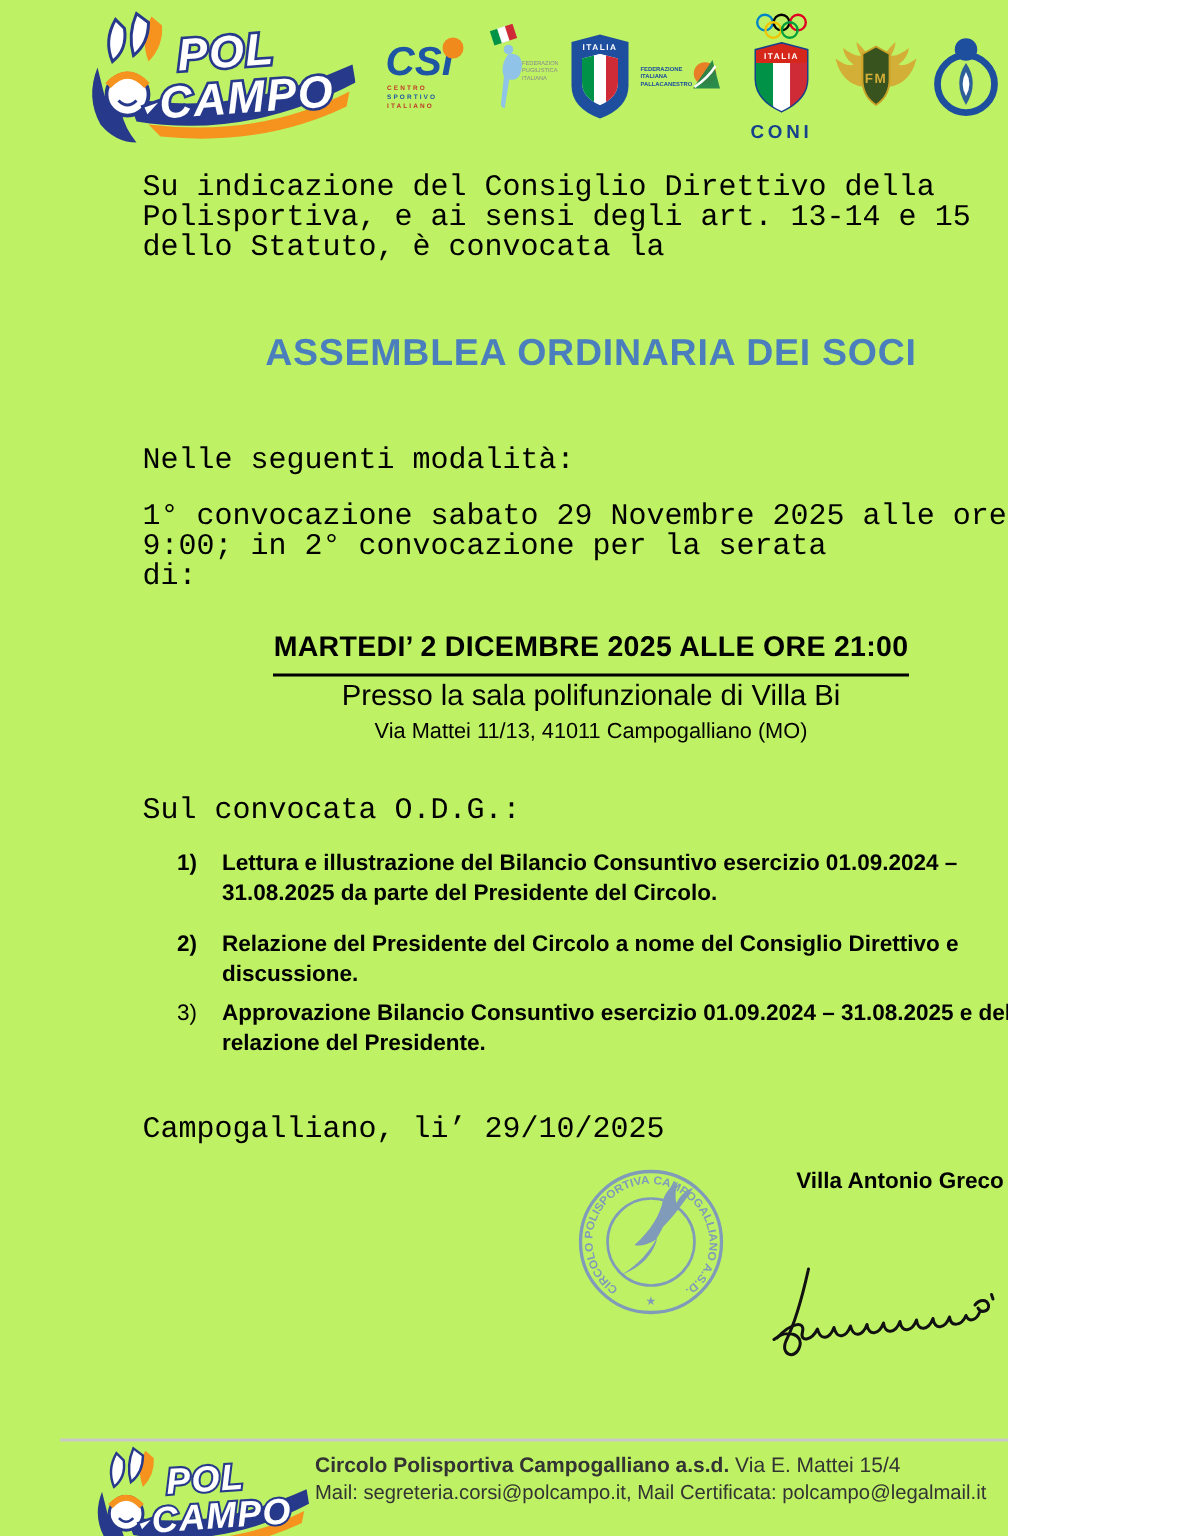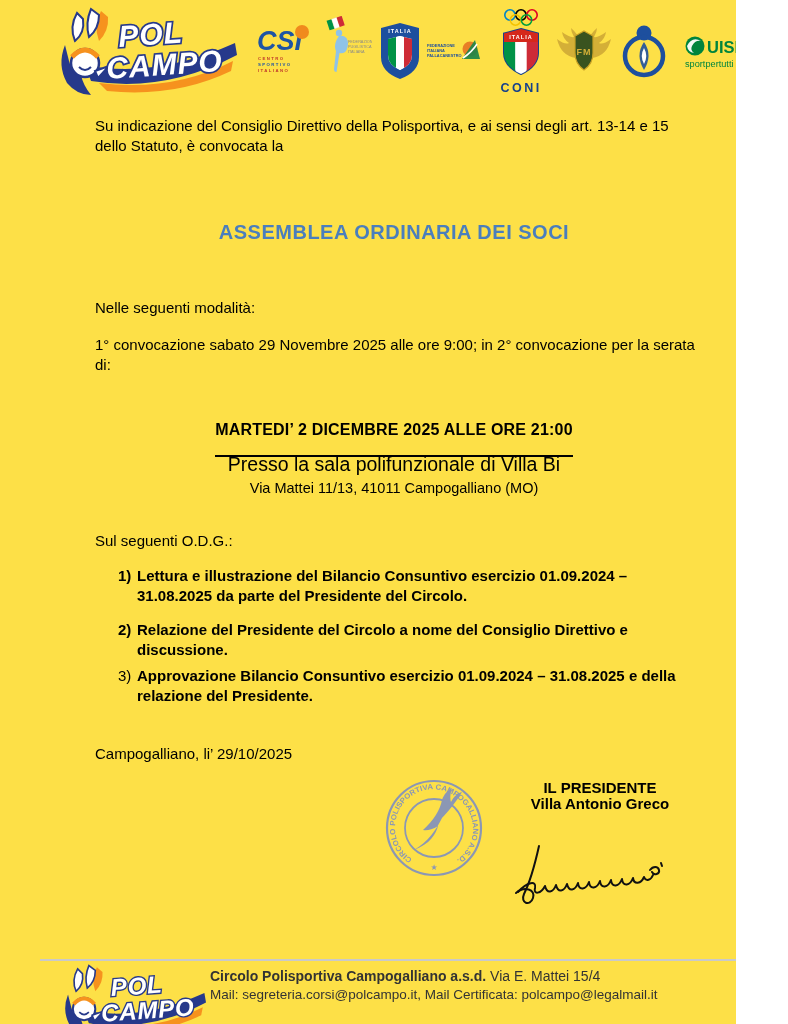--- a/index.html
+++ b/index.html
@@ -1,43 +1,43 @@
 <!DOCTYPE html>
 <html><head>
 <meta charset="utf-8">
 <style>
   * { margin:0; padding:0; box-sizing:border-box; }
   html,body { background:#ffffff; }
   .page {
-    position:relative; width:736px; height:1024px; background:#fde047;
+    position:relative; width:672px; height:1024px; background:#bef264;
     font-family:"Liberation Sans", sans-serif; color:#000; overflow:hidden;
   }
   .abs { position:absolute; }
 
   
   .logo-strip svg { display:block; }
 
   
-  .para { font-size:15px; line-height:20px; white-space:pre-line; }
+  .para { font-size:20px; line-height:20px; white-space:pre-line;font-family:Liberation Mono, monospace; }
   .main-title {
     left:0; top:221px; width:788px; text-align:center;
-    font-size:20px; font-weight:bold; color:#4A7EBD; letter-spacing:.5px;
+    font-size:25px; font-weight:bold; color:#4A7EBD; letter-spacing:.5px;
   }
   .date-title { left:0; top:421px; width:788px; text-align:center; }
   .date-title span {
-    font-size:16px; font-weight:bold; letter-spacing:.2px;
-    display:inline-block; border-bottom:2.5px solid #000; padding-bottom:16px;
+    font-size:19px; font-weight:bold; letter-spacing:.2px;
+    display:inline-block; border-bottom:2.5px solid #000; padding-bottom:6px;
   }
   .venue-title { left:0; top:453px; width:788px; text-align:center; font-size:19.5px; font-weight:normal; }
   .venue-address { left:0; top:480px; width:788px; text-align:center; font-size:14.5px; }
 
   .odg-item { left:118px; width:572px; display:flex; font-size:15px; line-height:20px; }
   .odg-num { width:19px; flex:none; font-weight:bold; }
   .odg-num.normal { font-weight:normal; }
-  .odg-text { font-weight:bold; white-space:pre-line; }
+  .odg-text { font-weight:bold; white-space:pre-line; margin-left:11px; }
 
   .president { left:494px; top:780px; width:212px; text-align:center; font-size:15px; line-height:16px; font-weight:bold; }
 
   
   .footer-line { left:40px; top:959px; width:708px; border-top:2px solid #c9c9c9; }
   .footer-text {
     left:210px; top:968px; width:560px; 
     font-family:Liberation Sans, sans-serif; font-size:13.5px; line-height:17.5px; color:#333;
   }
   .footer-text .l1 { font-size:14px; }
@@ -180,21 +180,21 @@
 
   <div class="abs para" style="left:95px;top:335px;width:600px">1° convocazione sabato 29 Novembre 2025 alle ore 9:00; in 2° convocazione per la serata
 di:</div>
 
   <div class="abs date-title">
     <span>MARTEDI’ 2 DICEMBRE 2025 ALLE ORE 21:00</span>
   </div>
   <div class="abs venue-title">Presso la sala polifunzionale di Villa Bi</div>
   <div class="abs venue-address">Via Mattei 11/13, 41011 Campogalliano (MO)</div>
 
-  <div class="abs para" style="left:95px;top:531px;width:600px">Sul seguenti O.D.G.:</div>
+  <div class="abs para" style="left:95px;top:531px;width:600px">Sul convocata O.D.G.:</div>
 
   <div class="abs odg-item" style="top:566px">
     <span class="odg-num">1)</span>
     <span class="odg-text">Lettura e illustrazione del Bilancio Consuntivo esercizio 01.09.2024 –
 31.08.2025 da parte del Presidente del Circolo.</span>
   </div>
   <div class="abs odg-item" style="top:620px">
     <span class="odg-num">2)</span>
     <span class="odg-text">Relazione del Presidente del Circolo a nome del Consiglio Direttivo e
 discussione.</span>
@@ -214,21 +214,20 @@
       <path id="stampCircle" d="M38.2 91.1 A38 38 0 1 1 81.8 28.9 A38 38 0 1 1 38.2 91.1"></path>
     </defs>
     <text font-size="7.5" font-weight="bold" fill="#7388CC" font-family="Liberation Sans, sans-serif">
       <textPath href="#stampCircle" textLength="196" lengthAdjust="spacingAndGlyphs">CIRCOLO POLISPORTIVA CAMPOGALLIANO A.S.D.</textPath>
     </text>
     <text x="60" y="102" text-anchor="middle" font-size="8" fill="#7388CC">★</text>
     <path d="M40 82 C56 76 62 66 64 58 C58 62 52 63 49 62 C60 52 66 42 68 32 C70 26 74 22 78 20 C76 26 76 31 77 34 C80 28 84 25 88 24 C82 34 74 44 68 50 C62 62 54 74 40 82 Z" fill="#7388CC"></path>
   </svg>
 
   <div class="abs president">
-    <div>IL PRESIDENTE</div>
     <div>Villa Antonio Greco</div>
   </div>
 
   <svg class="abs" style="left:503px;top:838px" width="168" height="74" viewBox="0 0 168 74">
     <g fill="none" stroke="#111" stroke-width="2" stroke-linecap="round" stroke-linejoin="round">
       <path d="M36 8 C32 26 27 44 21 56 C17 65 27 69 30 60 C33 51 21 48 13 55"></path>
       <path d="M15 54 C24 44 34 42 32 50 C30 57 38 56 42 48 C44 56 50 55 53 47 C55 55 61 54 64 46 C66 54 72 53 75 45 C76 53 83 52 86 44 C87 52 94 51 97 43 C98 51 105 50 108 42 C109 50 116 49 119 41 C120 49 127 48 130 40 C131 47 138 46 141 39 C143 44 148 42 150 37"></path>
       <path d="M147 32 C150 28 155 28 156 32 C157 36 151 38 149 34"></path>
       <path d="M158 25 L159 28"></path>
     </g>

